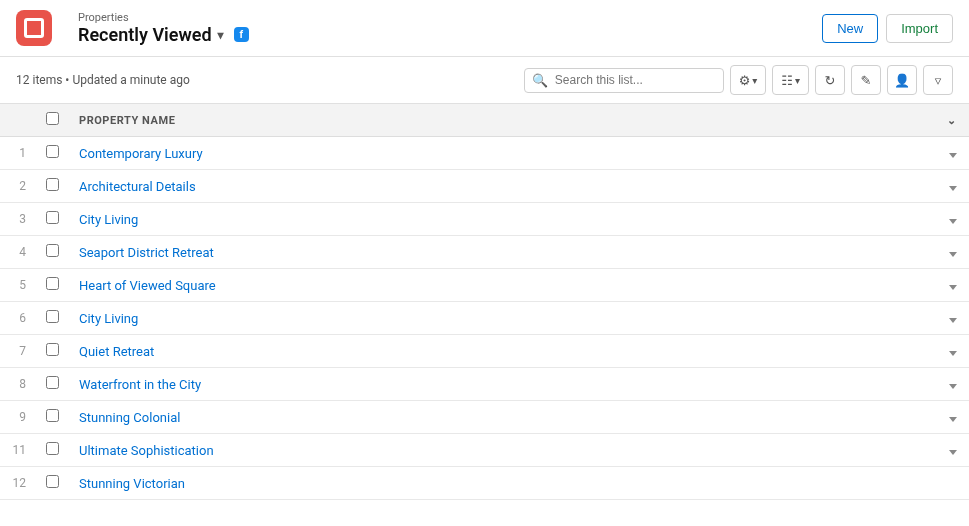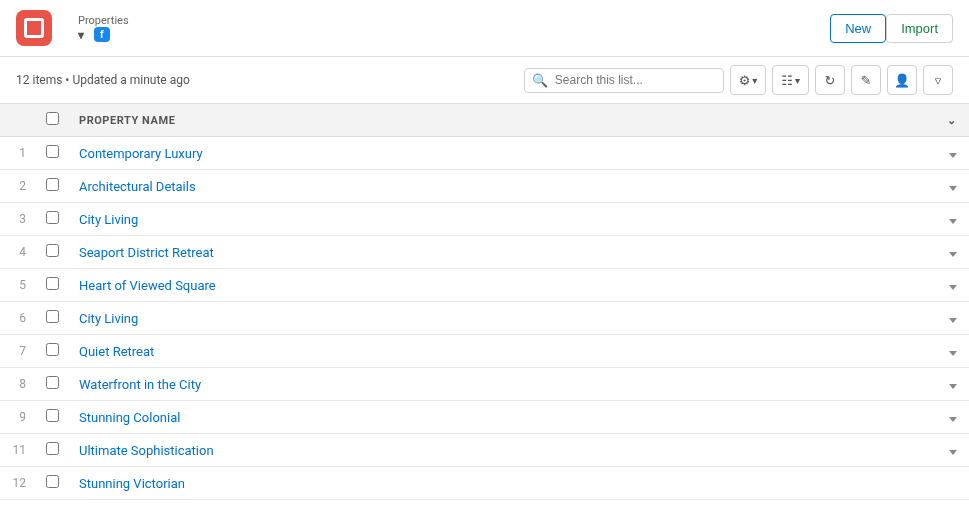--- a/index.html
+++ b/index.html
@@ -35,21 +35,21 @@
     .dropdown-arrow { font-size: 12px; color: #555; }
     .header-badge {
       background: #1589ee;
       color: #fff;
       font-size: 10px;
       font-weight: 700;
       border-radius: 4px;
       padding: 2px 6px;
       margin-left: 4px;
     }
-    .header-right { display: flex; }
+    .header-right { display: flex; gap: 8px; }
     .btn {
       padding: 6px 14px;
       border: 1px solid #d0d0d0;
       border-radius: 4px;
       background: #fff;
       font-size: 13px;
       cursor: pointer;
       color: #15803d;
     }
     .btn-new {
@@ -142,20 +142,21 @@
 <body>
 
 <div class="header">
   <div class="header-left">
     <div class="app-icon">
       <div class="app-icon-inner"></div>
     </div>
     <div class="header-titles">
       <span class="header-app-name">Properties</span>
       <div class="header-view-name">
+        <span>Recently Viewed</span>
         <span class="dropdown-arrow">▾</span>
         <span class="header-badge">f</span>
       </div>
     </div>
   </div>
   <div class="header-right">
     <button class="btn btn-new">New</button>
     <button class="btn">Import</button>
   </div>
 </div>

